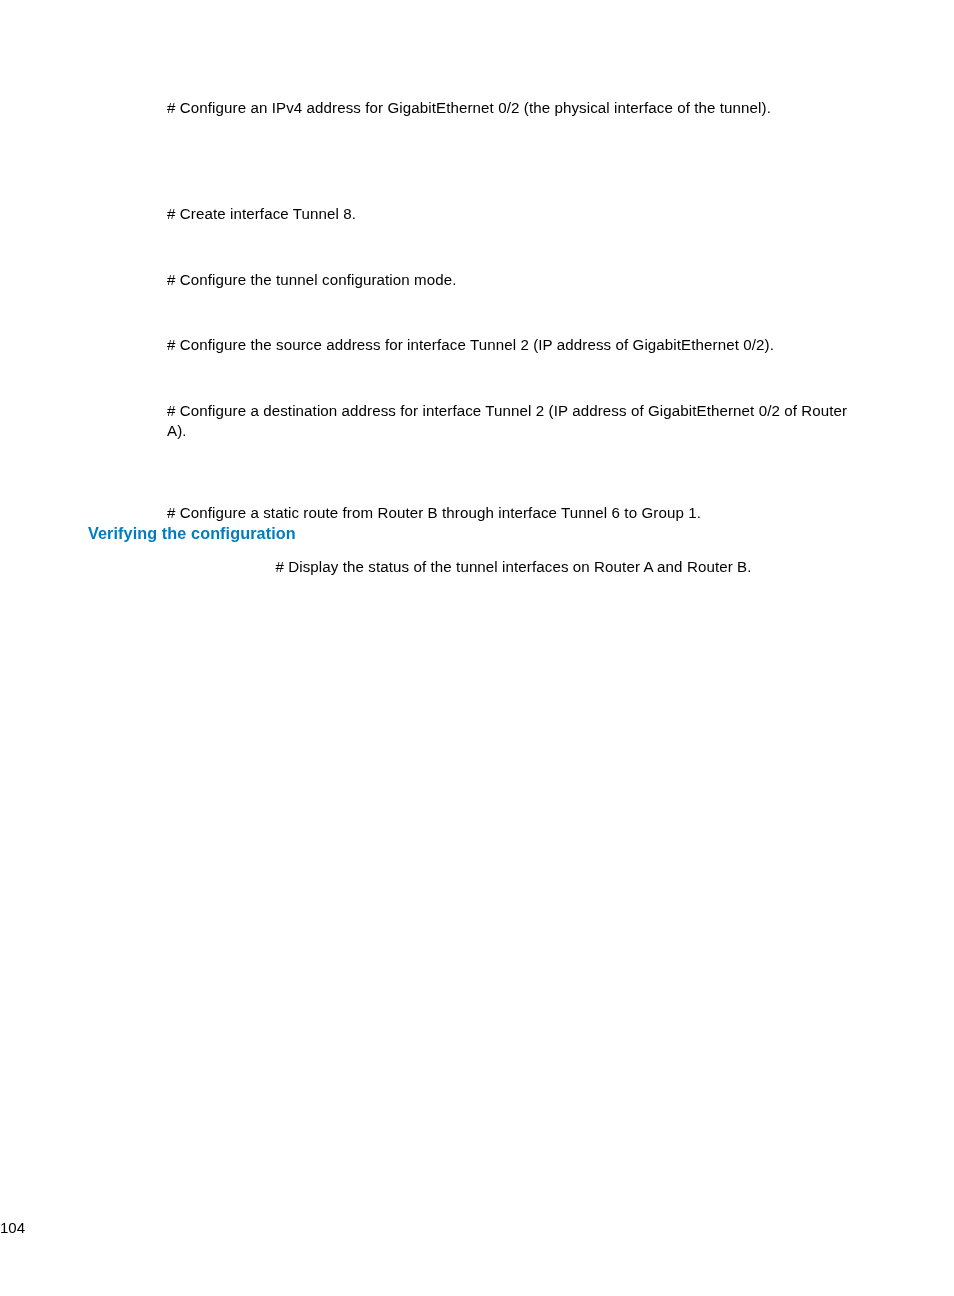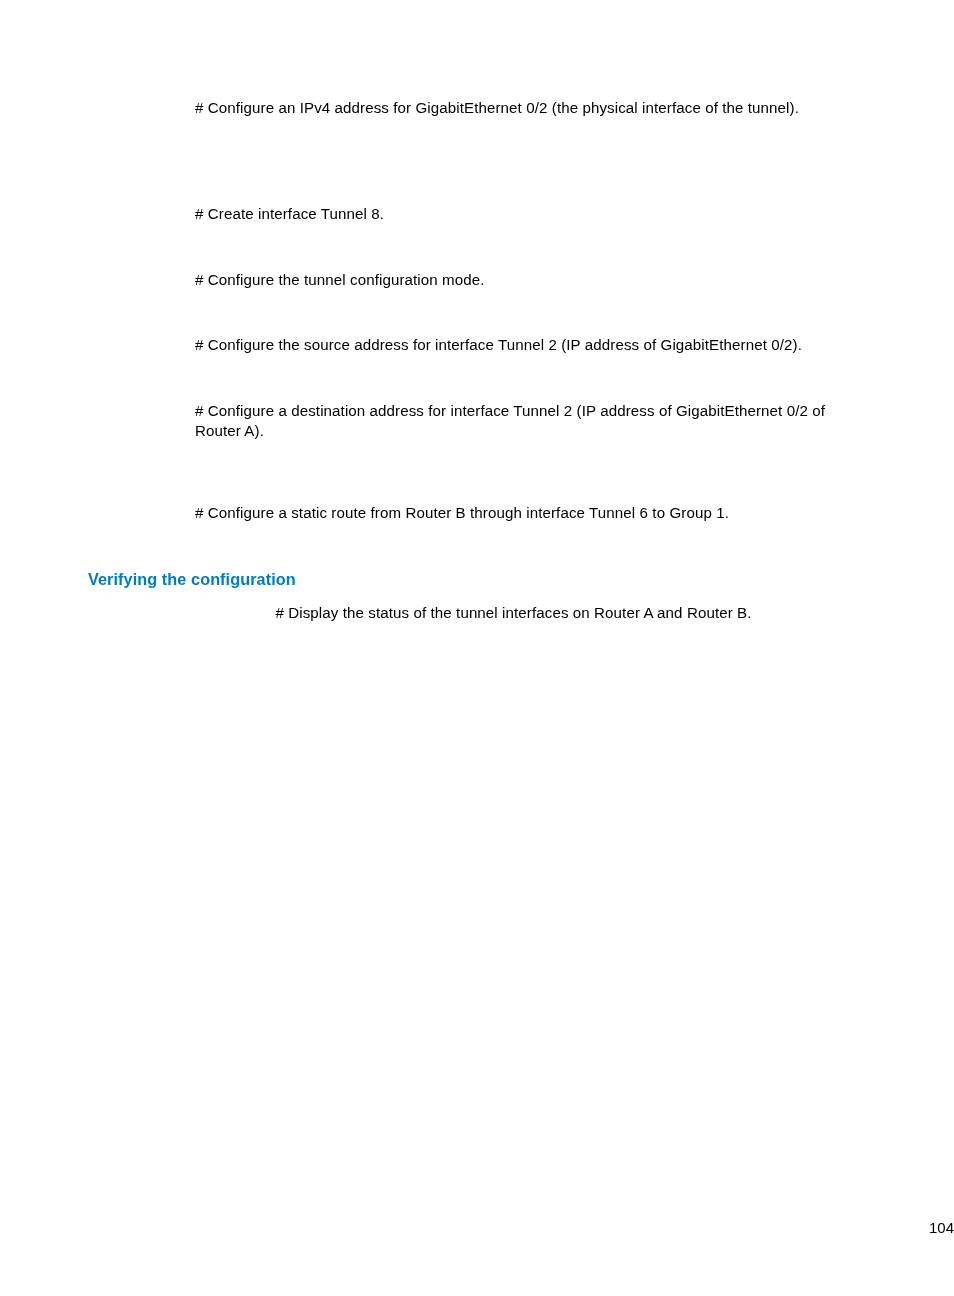--- a/index.html
+++ b/index.html
@@ -13,46 +13,46 @@
       color: #000;
       position: relative;
     }
     .content {
       position: absolute;
       left: 88px;
       top: 98px;
       width: 780px;
     }
     .indent {
-      margin-left: 107px;
+      margin-left: 79px;
     }
     .para {
       font-size: 15.1px;
       line-height: 1.35;
       font-weight: 400;
       letter-spacing: 0.1px;
     }
     .gap-large { margin-top: 86px; }
     .gap-med   { margin-top: 45px; }
     .gap-body  { margin-top: 14px; text-align: center; }
-    .gap-sect  { margin-top: 46px; }
+    .gap-sect  { }
     .heading {
       color: #007cc0;
       font-weight: 700;
       font-size: 16.2px;
       letter-spacing: 0.1px;
     }
     .body-indent {
       margin-left: 71px;
     }
     .page-number {
       position: absolute;
       bottom: 60px;
       width: 100%;
-      text-align: right;
+      text-align: left;
       font-size: 15px;
     }
   </style>
 </head>
 <body>
 
 <div class="content">
 
   <div class="para indent"># Configure an IPv4 address for GigabitEthernet 0/2 (the physical interface of the tunnel).</div>
 

